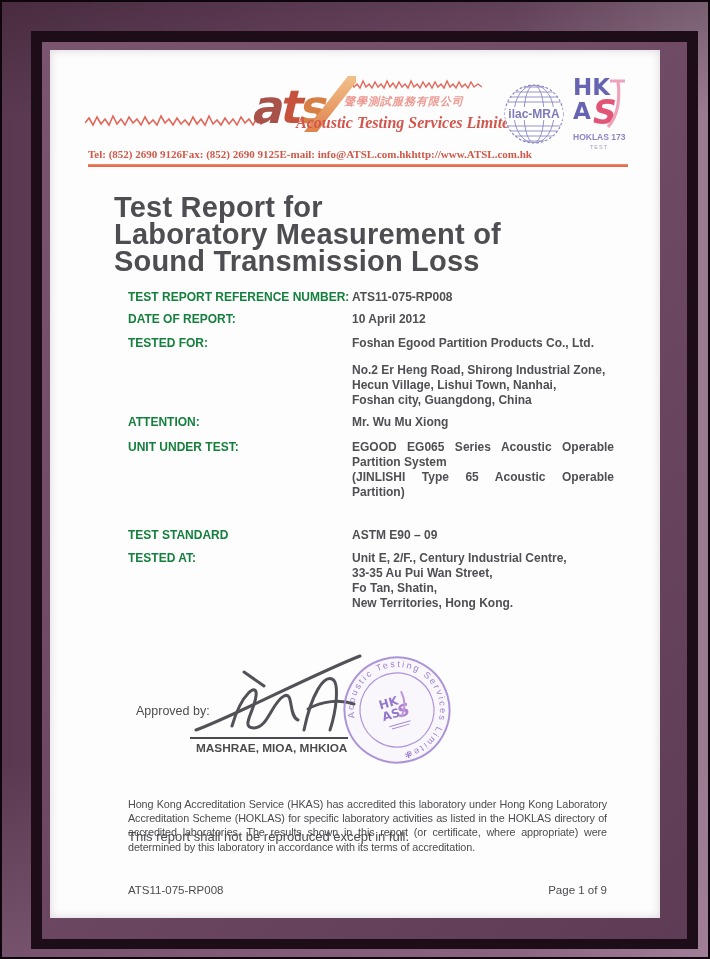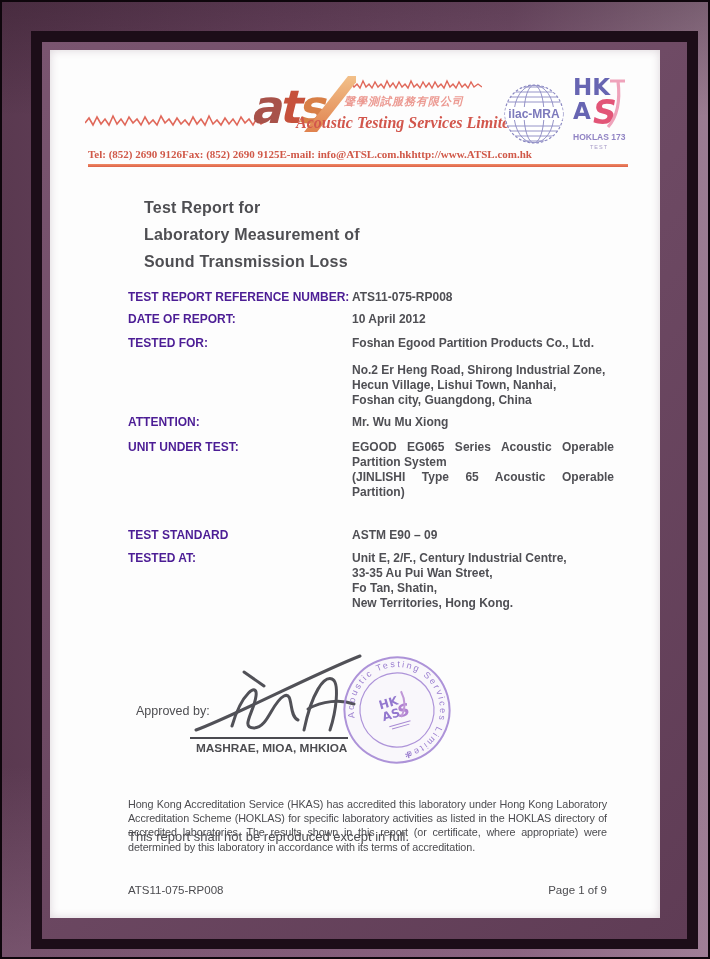--- a/index.html
+++ b/index.html
@@ -23,25 +23,25 @@
     font-size:9.9px;color:#d05848;letter-spacing:0px;white-space:nowrap;}
   .addr2{left:38px;top:98px;width:402px;display:flex;justify-content:space-between;
     font-family:"Liberation Serif",serif;font-weight:bold;font-size:11px;color:#d05848;white-space:nowrap;}
   .rule{left:38px;top:114px;width:540px;height:3px;background:linear-gradient(to bottom,#ef8a66,#dd6247);}
   .company-zh{left:294px;top:44px;width:190px;font-size:11px;font-weight:bold;font-style:italic;
     color:#ec9a92;letter-spacing:1px;white-space:nowrap;}
   .company-en{left:246px;top:64px;font-family:"Liberation Serif",serif;font-style:italic;font-weight:bold;
     font-size:16px;color:#d2564c;white-space:nowrap;}
 
   
-  .title{left:94px;top:144px;font-size:16px;line-height:27px;font-weight:bold;color:#4e4e52;letter-spacing:.2px;}
+  .title{left:64px;top:144px;font-size:29px;line-height:27px;font-weight:bold;color:#4e4e52;letter-spacing:.2px;}
 
   
   .field-row{position:absolute;left:78px;width:479px;}
-  .field-label{position:absolute;left:0;top:0;font-size:12px;font-weight:bold;color:#4c1d95;white-space:nowrap;}
+  .field-label{position:absolute;left:0;top:0;font-size:12px;font-weight:bold;color:#15803d;white-space:nowrap;}
   .field-value{position:absolute;left:224px;top:0;width:262px;font-size:12px;font-weight:bold;color:#4f4f54;
     line-height:15px;white-space:pre-line;}
   .field-value.single{white-space:nowrap;}
   .field-value.justify{text-align:justify;}
 
   
   .approved-by{left:86px;top:654px;font-size:12.5px;color:#4e4e52;}
   .sig-line{left:140px;top:687px;width:158px;height:2px;background:#4a4a50;}
   .sig-name{left:146px;top:691px;font-size:11.8px;font-weight:bold;color:#4c4c50;line-height:15px;}
 

